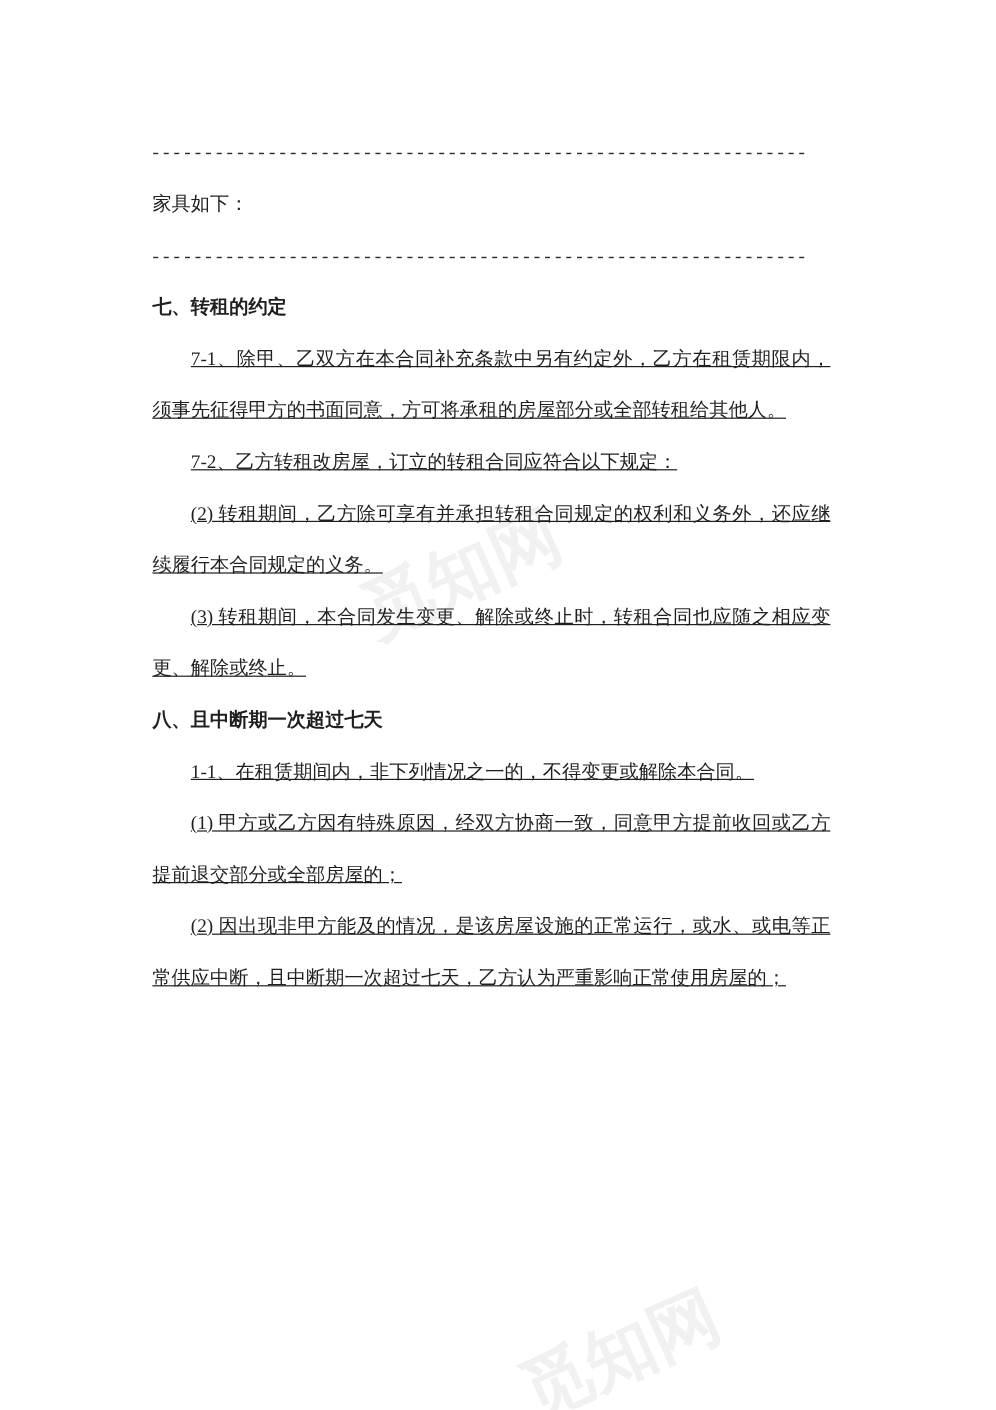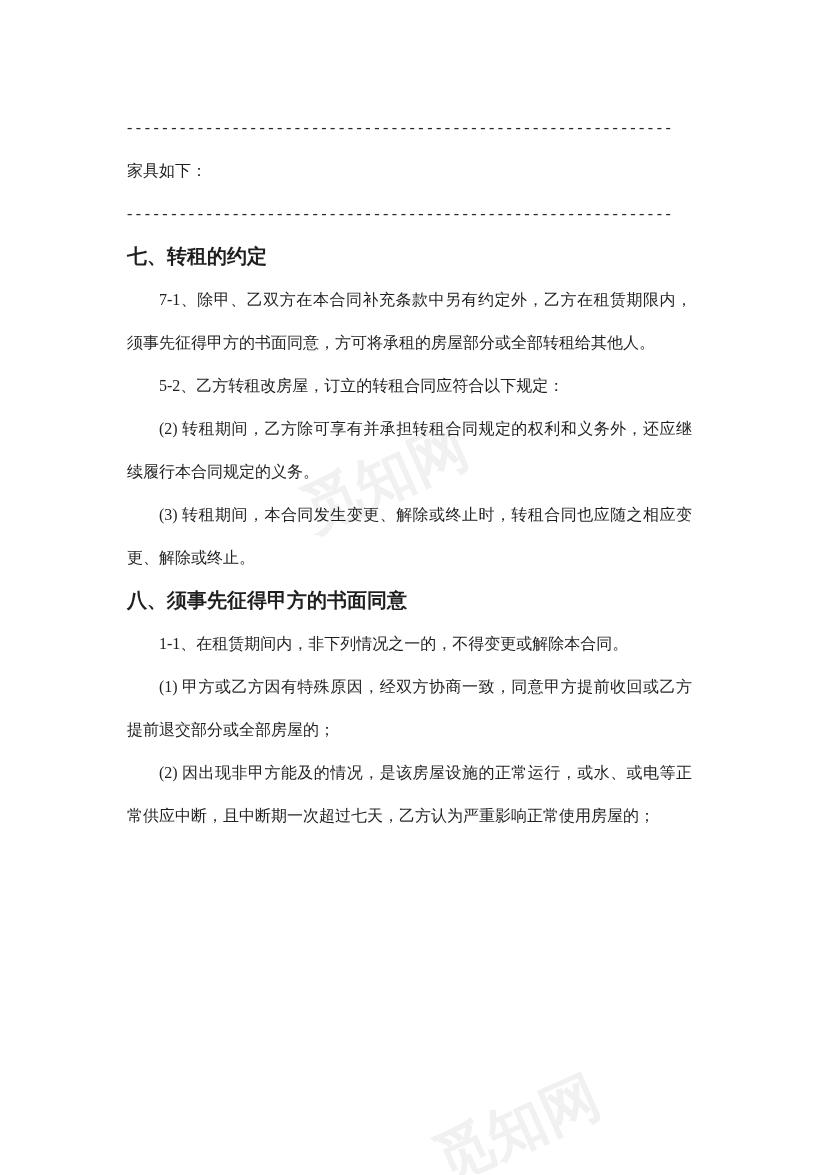--- a/index.html
+++ b/index.html
@@ -27,27 +27,27 @@
     top: 106px;
     left: 127px;
     width: 565px;
     font-size: 16px;
     line-height: 43px;
     text-align: justify;
     text-justify: inter-ideograph;
     z-index: 2;
   }
   .block { margin: 0; padding: 0; }
-  .para { text-indent: 2em; }
+  .para { text-indent: 2em; text-decoration: underline; }
   .plain { text-indent: 0; font-family: Liberation Serif, serif; }
   .heading {
     font-weight: bold;
     text-indent: 0;
     font-family: "Liberation Sans", "DejaVu Sans", sans-serif;
-    font-size: 20px;
+    font-size: 16px;
   }
   .dashes {
     white-space: nowrap;
     overflow: hidden;
     letter-spacing: 3.5px;
     text-indent: 0;
     color: #2a2a2a;
   }
   .watermark {
     position: absolute;
@@ -85,28 +85,28 @@
     <div class="block dashes">--------------------------------------------------------------</div>
 
     <div class="block plain">家具如下：</div>
 
     <div class="block dashes">--------------------------------------------------------------</div>
 
     <div class="block heading">七、转租的约定</div>
 
     <div class="block para">7-1、除甲、乙双方在本合同补充条款中另有约定外，乙方在租赁期限内，须事先征得甲方的书面同意，方可将承租的房屋部分或全部转租给其他人。</div>
 
-    <div class="block para">5-2、乙方转租改房屋，订立的转租合同应符合以下规定：</div>
+    <div class="block para">7-2、乙方转租改房屋，订立的转租合同应符合以下规定：</div>
 
 
     <div class="block para">(2) 转租期间，乙方除可享有并承担转租合同规定的权利和义务外，还应继续履行本合同规定的义务。</div>
 
     <div class="block para">(3) 转租期间，本合同发生变更、解除或终止时，转租合同也应随之相应变更、解除或终止。</div>
 
-    <div class="block heading">八、须事先征得甲方的书面同意</div>
+    <div class="block heading">八、且中断期一次超过七天</div>
 
     <div class="block para">1-1、在租赁期间内，非下列情况之一的，不得变更或解除本合同。</div>
 
     <div class="block para">(1) 甲方或乙方因有特殊原因，经双方协商一致，同意甲方提前收回或乙方提前退交部分或全部房屋的；</div>
 
     <div class="block para">(2) 因出现非甲方能及的情况，是该房屋设施的正常运行，或水、或电等正常供应中断，且中断期一次超过七天，乙方认为严重影响正常使用房屋的；</div>
 
 
 
   </div>

